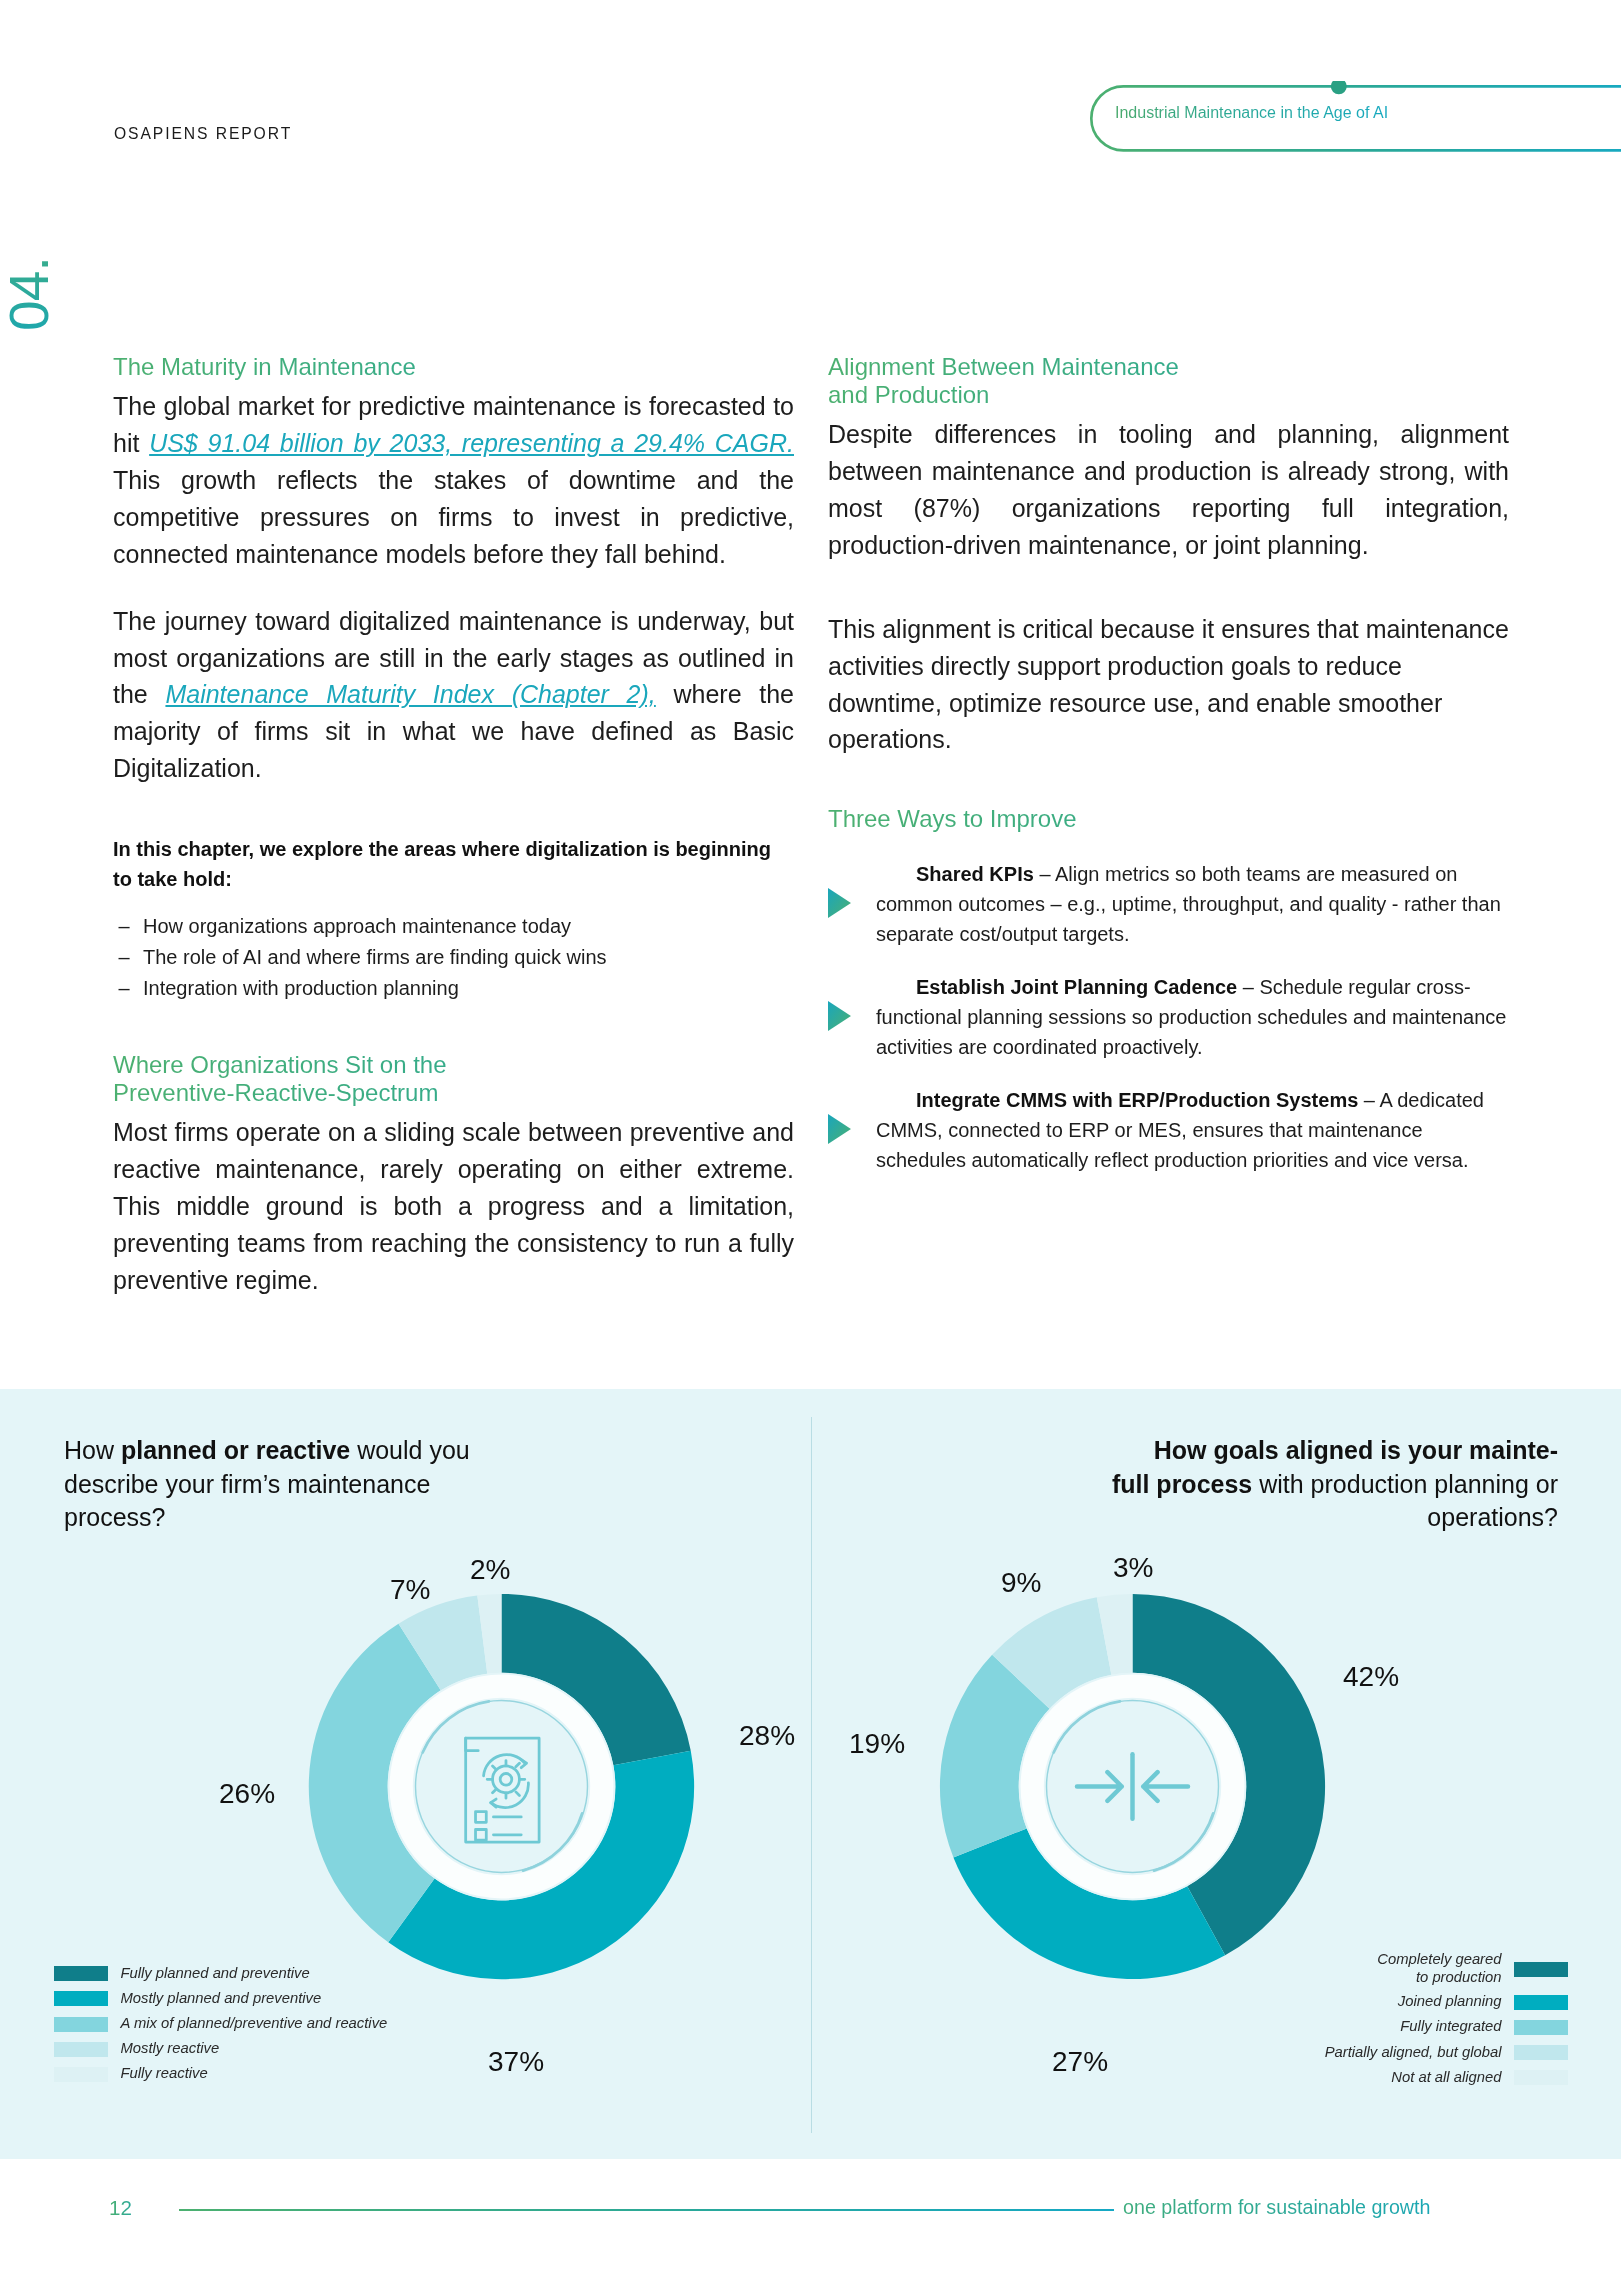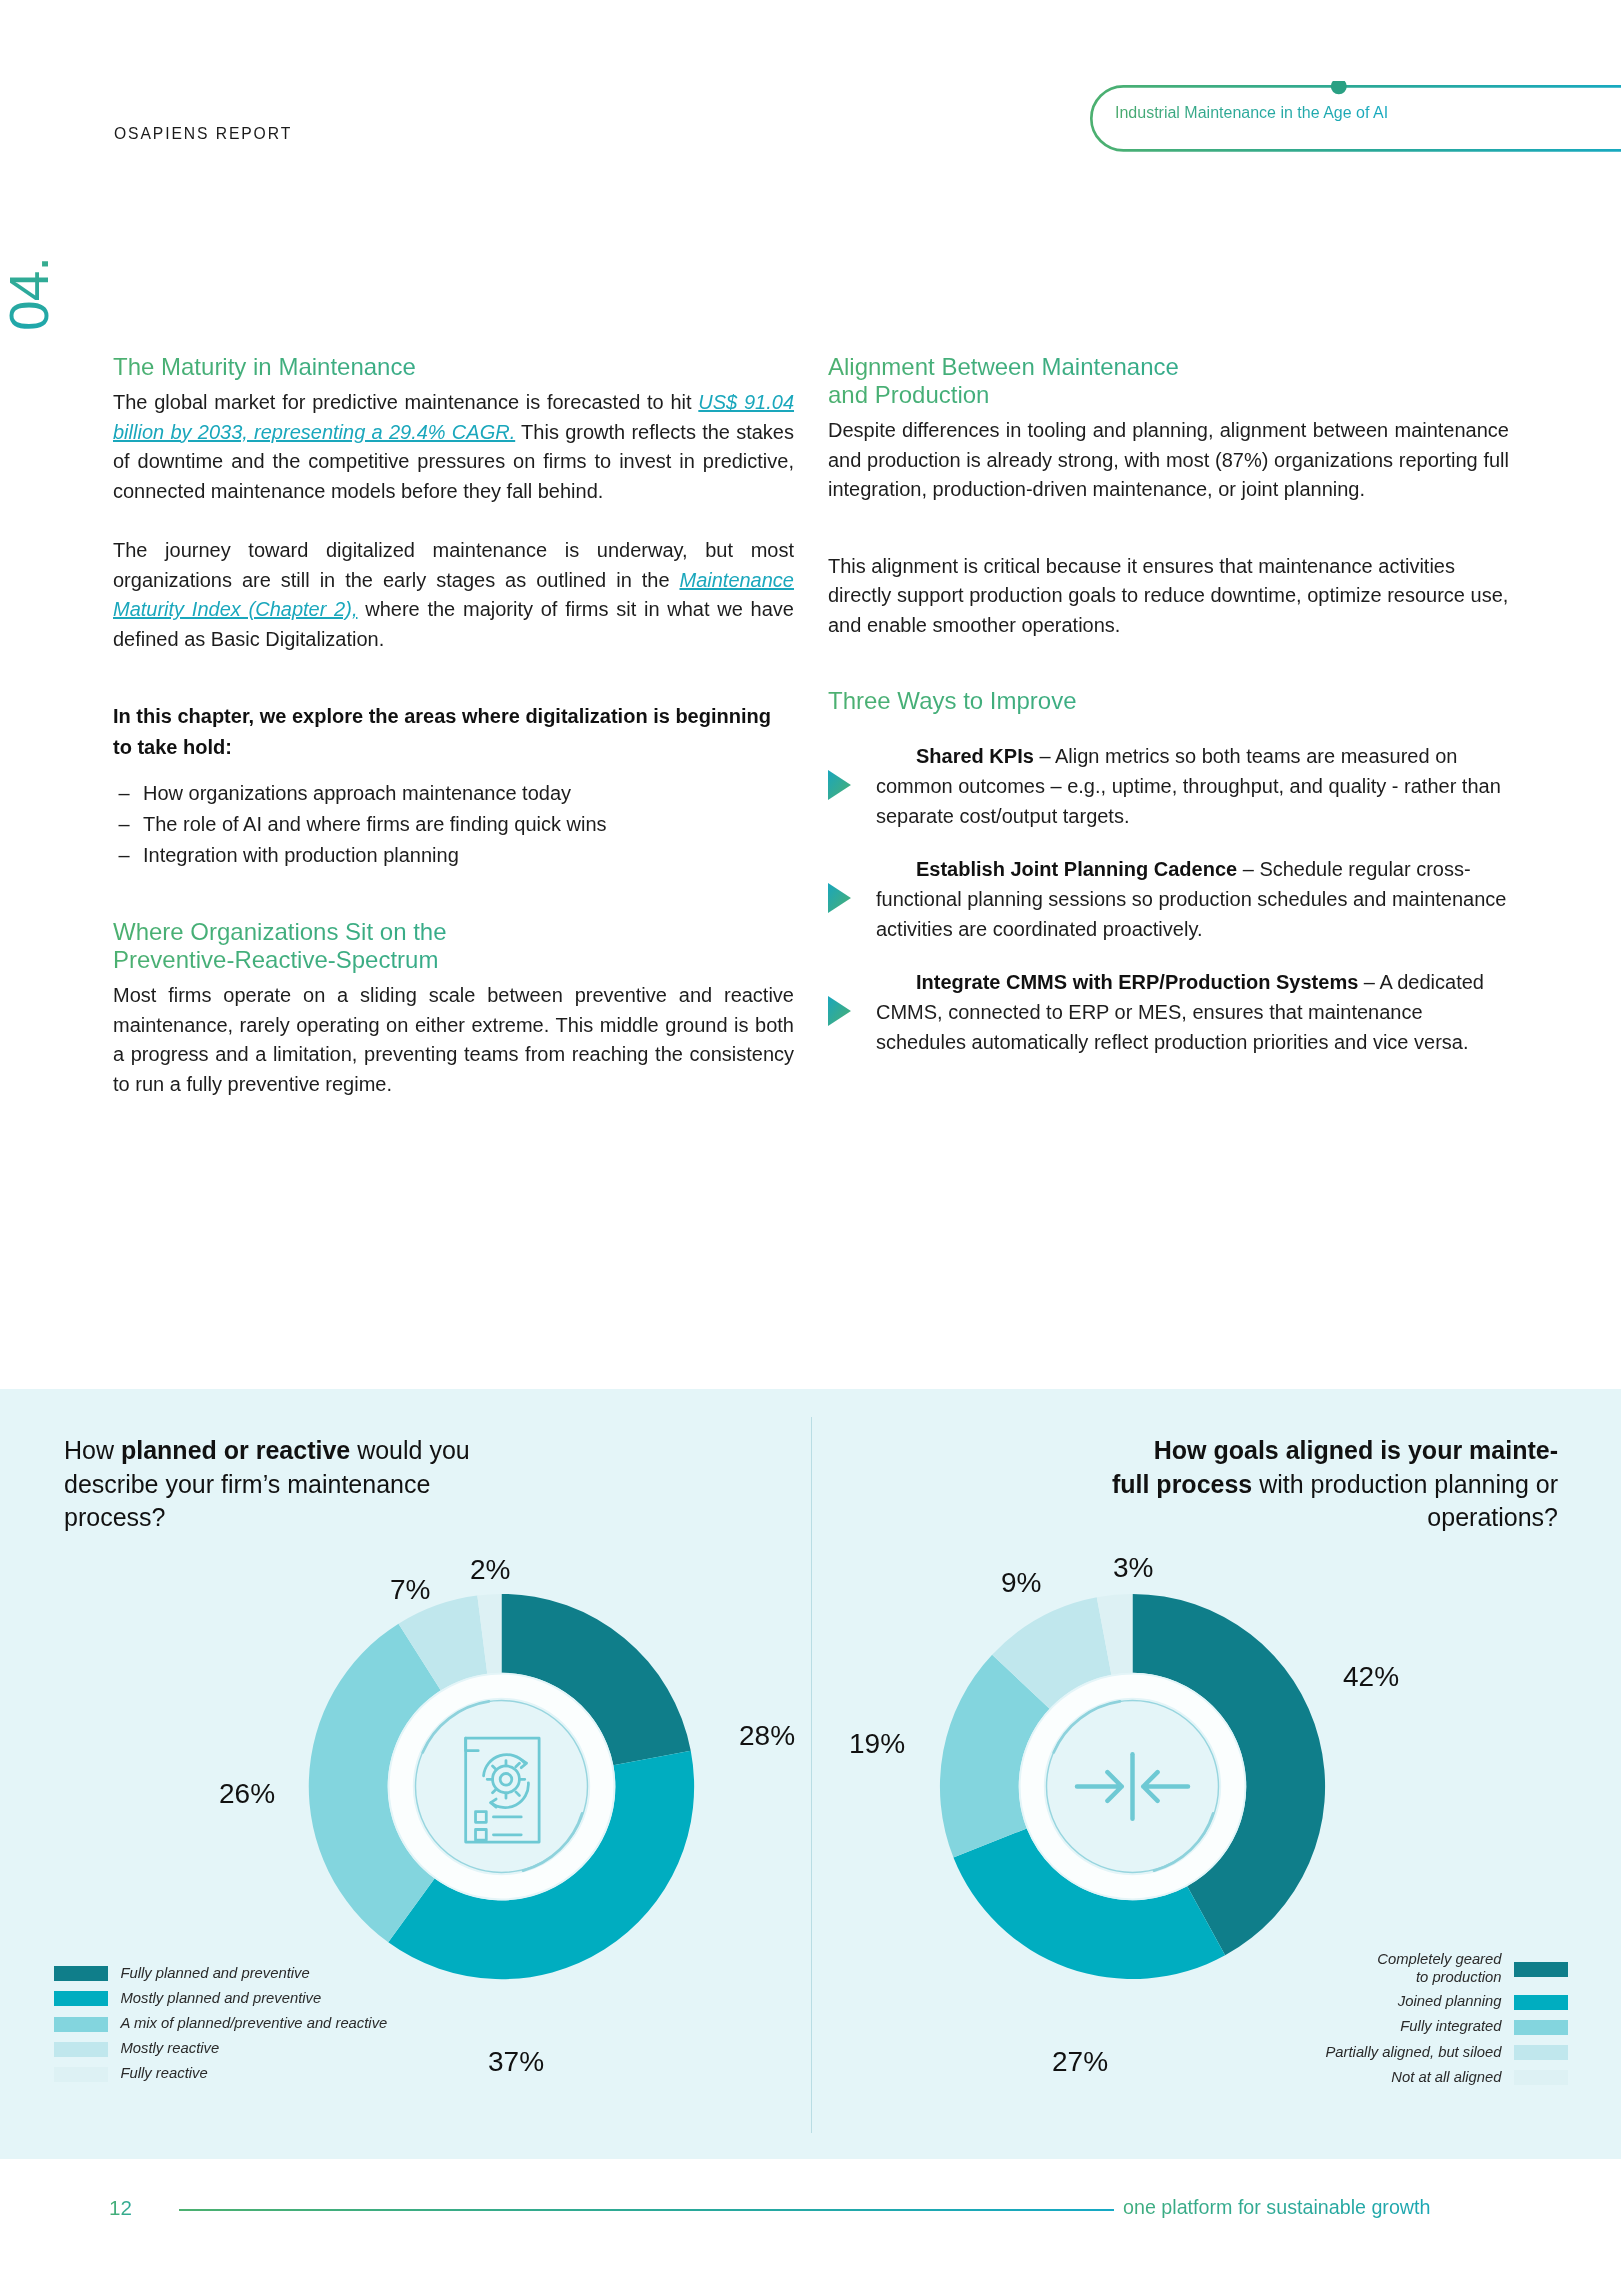--- a/index.html
+++ b/index.html
@@ -105,21 +105,21 @@
     font-size: 24px;
     font-weight: 400;
     line-height: 1.17;
     margin-bottom: 7.2px;
     background: linear-gradient(90deg, #4cb070 0%, #33ab8d 55%, #1aa7b0 100%);
     -webkit-background-clip: text;
     background-clip: text;
     color: transparent;
   }
   p.body {
-    font-size: 20px;
+    font-size: 25px;
     line-height: 1.475;
     color: #1d1d1d;
     text-align: justify;
     margin-bottom: 0;
   }
   p.nojust { text-align: left; }
   .gap  { height: 30px; }
   .gap-l { height: 47px; }
   .gap-s { height: 18px; }
 
@@ -497,21 +497,21 @@
     </div>
     <div class="legend-row">
       <span class="legend-label">Joined planning</span>
       <span class="swatch" style="background:#00adc0"></span>
     </div>
     <div class="legend-row">
       <span class="legend-label">Fully integrated</span>
       <span class="swatch" style="background:#83d5de"></span>
     </div>
     <div class="legend-row">
-      <span class="legend-label">Partially aligned, but siloed</span>
+      <span class="legend-label">Partially aligned, but global</span>
       <span class="swatch" style="background:#c0e7ed"></span>
     </div>
     <div class="legend-row">
       <span class="legend-label">Not at all aligned</span>
       <span class="swatch" style="background:#ddf1f4"></span>
     </div>
   </div>
 
   <div class="footer"></div>
   <div class="page-num">12</div>

